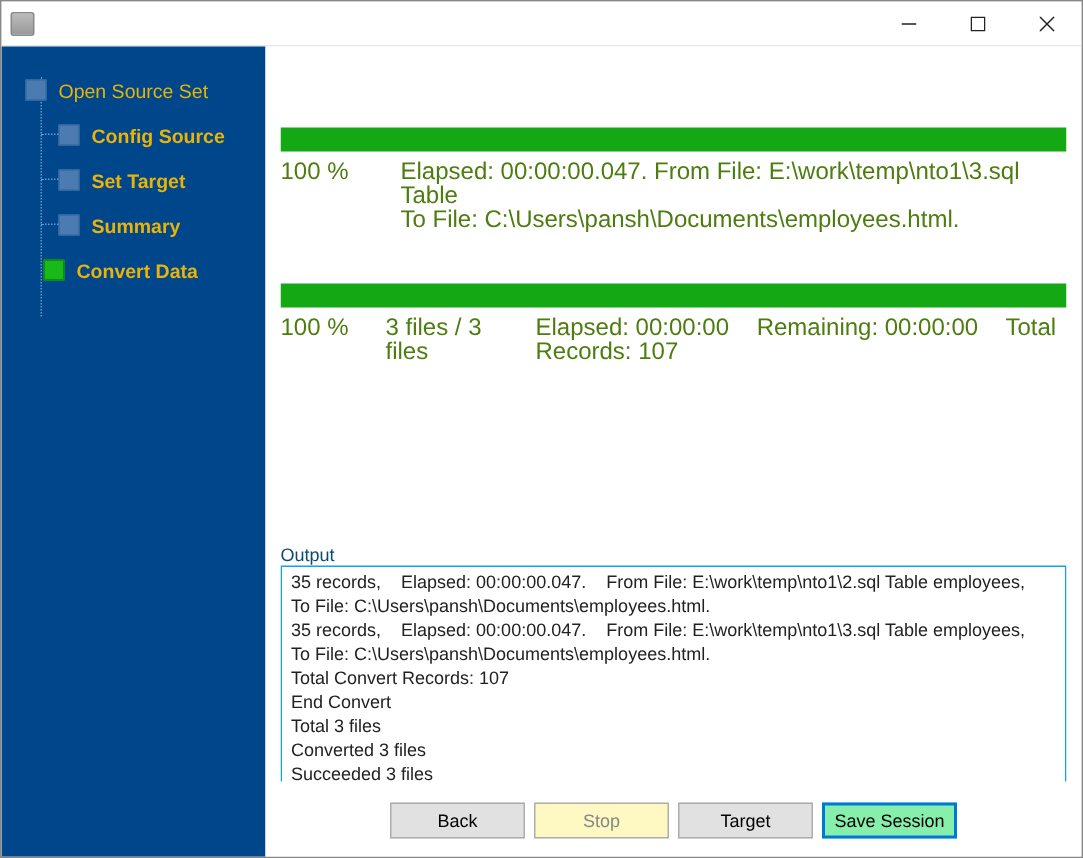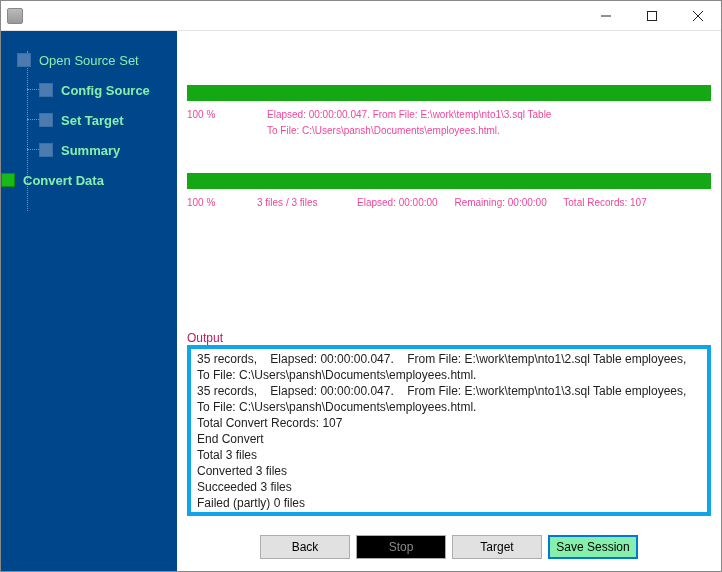--- a/index.html
+++ b/index.html
@@ -46,39 +46,39 @@
   }
   .tree-vline {
     position: absolute;
     left: 26px; top: 20px; height: 160px;
     border-left: 1px dotted #6699cc;
   }
   .node {
     display: flex;
     align-items: center;
     height: 30px;
-    color: #86efac;
+    color: #eab308;
     position: relative;
   }
   .node .hline {
     position: absolute;
     left: 26px; width: 12px;
     border-top: 1px dotted #6699cc;
     top: 14px;
   }
   .node .sq {
     width: 14px; height: 14px;
     border: 1px solid #3a6ea5;
     background: #4b7bb0;
     margin-right: 8px;
     flex-shrink: 0;
   }
   .node.root { padding-left: 16px; }
   .node.child { padding-left: 38px; font-weight: bold; }
-  .node.convert { padding-left: 0; text-align: center; }
+  .node.convert { padding-left: 28px; text-align: center; }
   .node.convert .sq {
     background: #18b918;
     border-color: #0a8f0a;
   }
   .node.convert .label { font-weight: 700; }
   .node .label { font-size: 13px; }
   .content {
     flex: 1;
     display: flex;
     flex-direction: column;
@@ -92,35 +92,35 @@
   }
   .bar {
     height: 16px;
     background: #14a814;
     margin-top: 46px;
     margin-bottom: 6px;
   }
   .bar.second { margin-top: 34px; }
   .row {
     display: flex;
-    color: #ec4899;
-    font-size: 10px;
+    color: #4d7c0f;
+    font-size: 16px;
     line-height: 16px;
   }
   .c-pct { width: 70px; }
   .c-rec { width: 90px; }
   .c-det { flex: 1; margin-left: 10px; }
   .gap6 { margin-right: 14px; text-align: center; }
   .out-label {
     margin-top: 120px;
     font-size: 12px;
-    color: #be185d;
+    color: #0c4a6e;
   }
   .output {
-    border: 4px solid #0ea5e9;
+    border: 1px solid #0ea5e9;
     height: 171px;
     overflow-y: scroll;
     padding: 2px 6px;
     font-size: 12px;
     line-height: 16px;
     color: #222;
     white-space: pre-wrap;
     background: #fff;
   }
   .buttons {
@@ -137,21 +137,21 @@
     font-family: inherit;
     font-size: 12px;
     cursor: pointer;
   }
   .btn.primary {
     border: 2px solid #0078d7;
     background: #86efac;
   }
   .btn:disabled {
     color: #888;
-    background: #000000;
+    background: #fef9c3;
     cursor: default;
   }
 </style>
 </head>
 <body>
 
 <div class="titlebar">
   <div class="appicon"></div>
   <div class="winbtns">
     <div class="winbtn">

